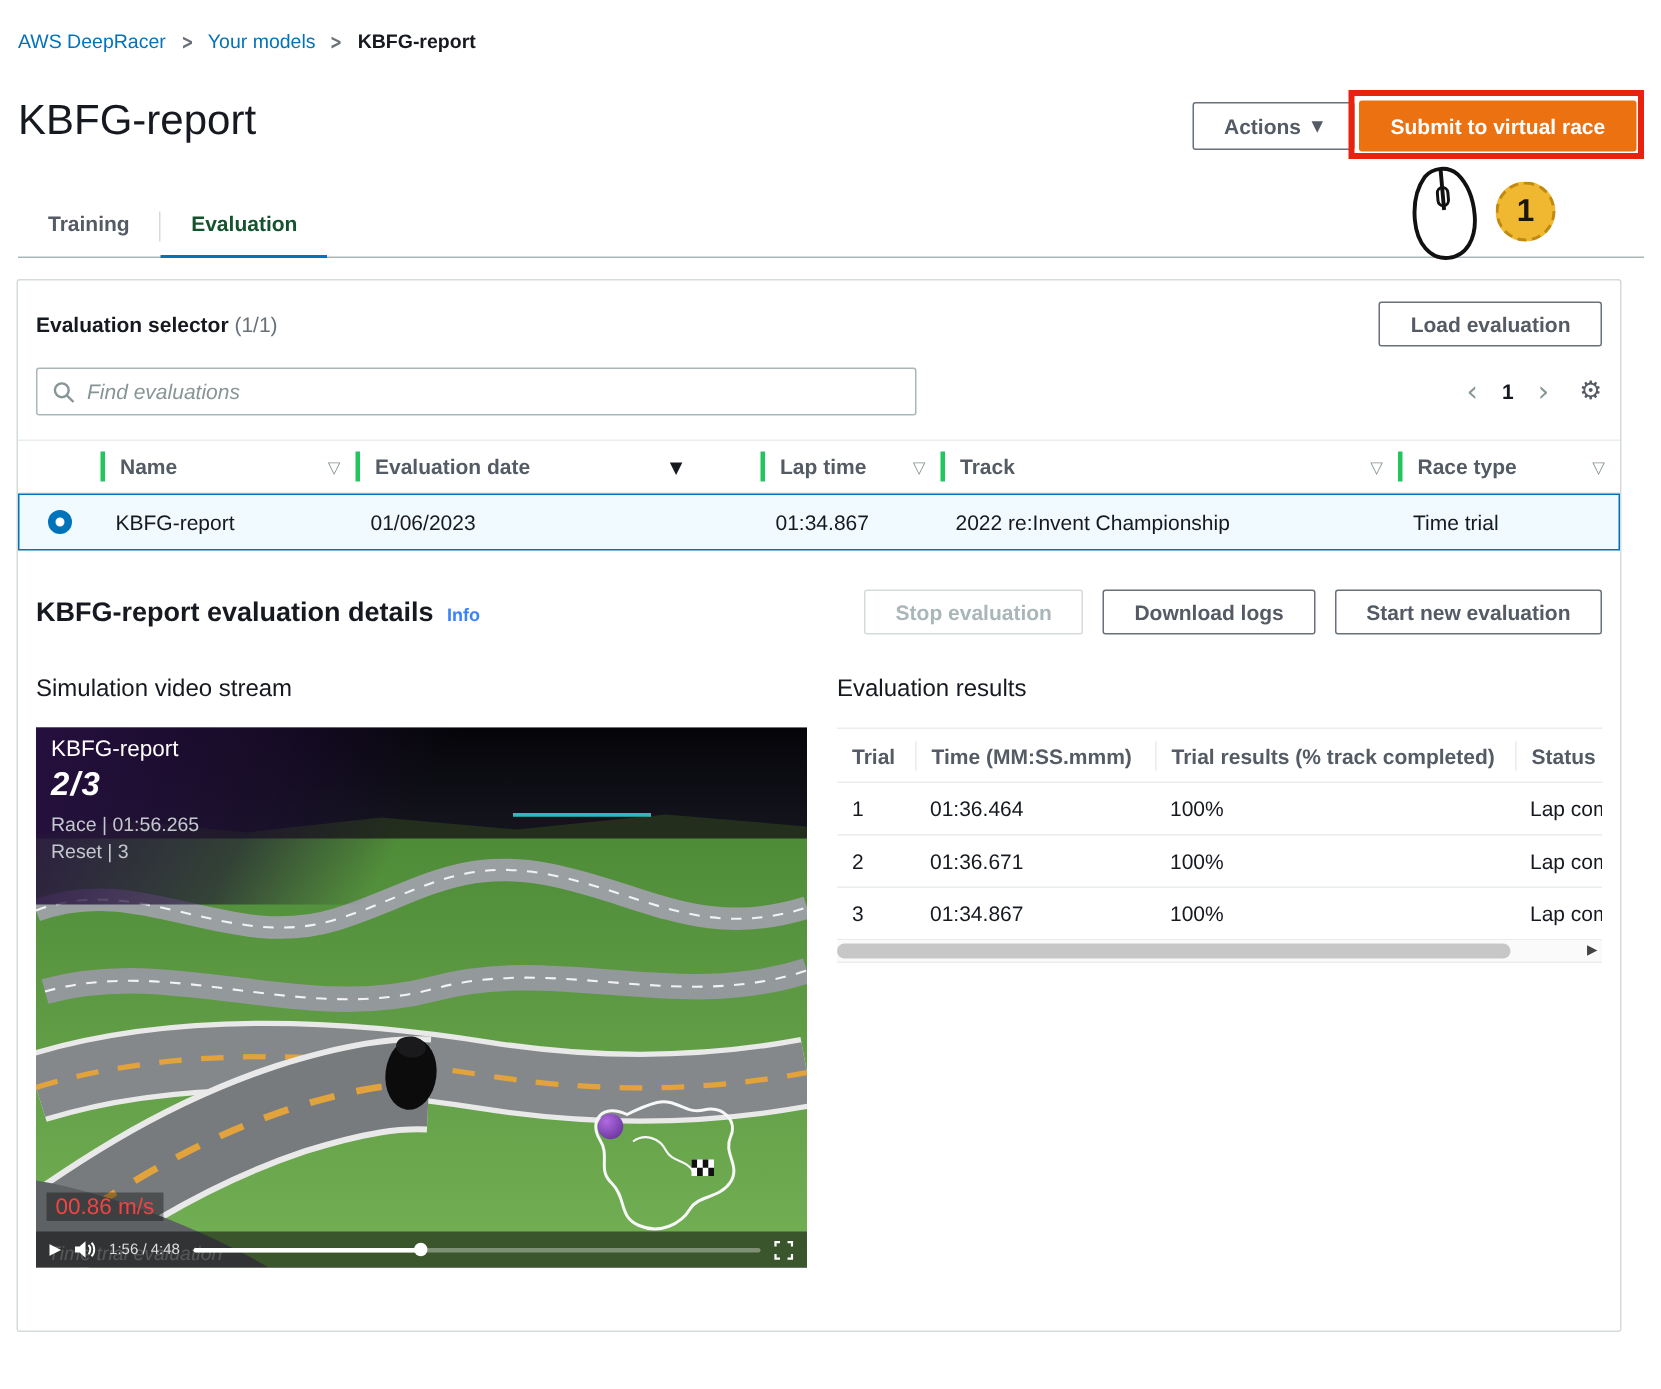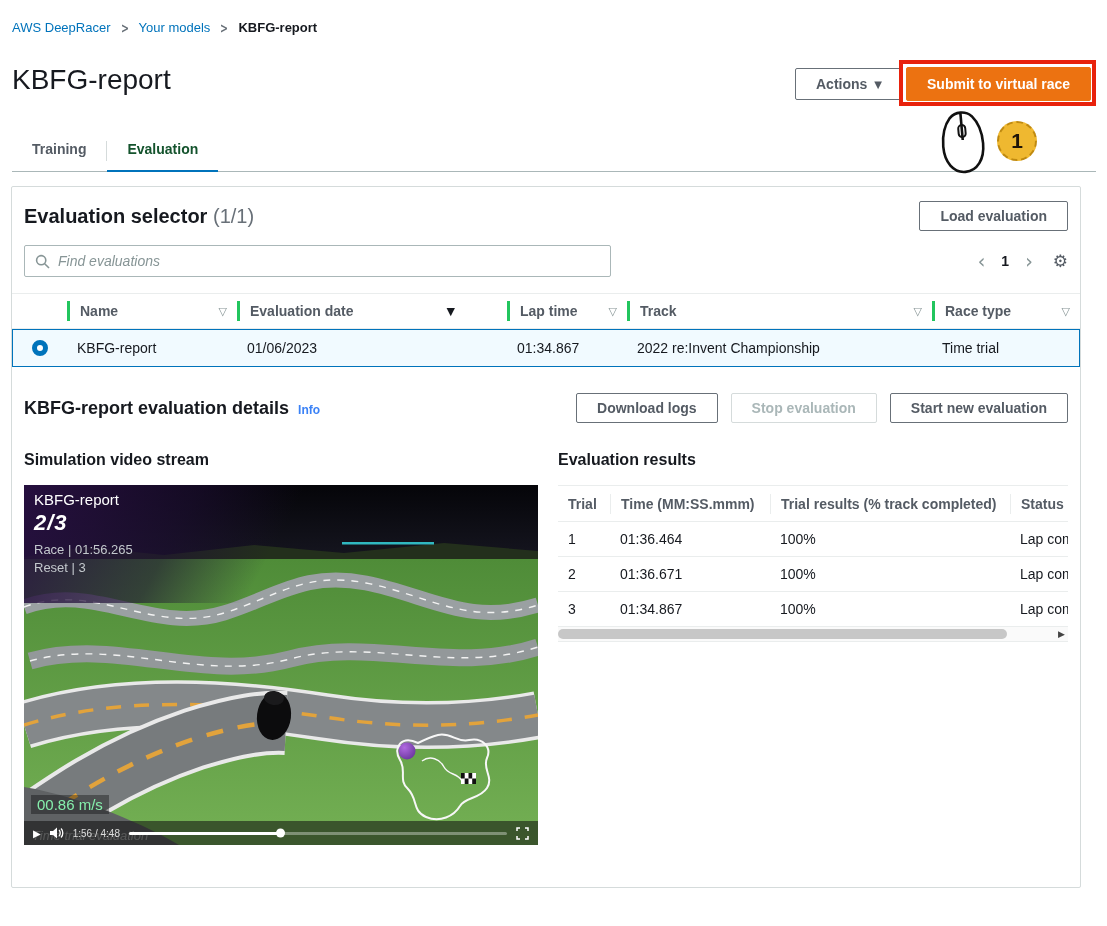--- a/index.html
+++ b/index.html
@@ -31,21 +31,21 @@
   .tabs { position:absolute; left:12px; top:127px; width:1084px; height:45px; display:flex; align-items:flex-end; border-bottom:1px solid #aab7b8; }
   .tab { font-size:14px; font-weight:bold; color:#545b64; padding:0 20px 14px; cursor:pointer; position:relative; }
   .tab.active { color:#14532d; }
   .tab.active::after { content:""; position:absolute; left:0; right:0; bottom:-1px; height:2px; background:#0073bb; }
   .tab-sep { width:1px; height:20px; background:#d5dbdb; margin-bottom:10px; }
 
   
   .card { position:absolute; left:11px; top:186px; width:1070px; background:#fff; border:1px solid #d5dbdb; border-radius:2px; padding-bottom:42px; }
 
   .sel-head { display:flex; justify-content:space-between; align-items:center; padding:14px 12px 8px 12px; }
-  .sel-title { font-size:20px; font-weight:bold;text-align:right; }
+  .sel-title { font-size:14px; font-weight:bold;text-align:right; }
   .sel-count { color:#687078; font-weight:400; }
   .btn.small { height:30px; font-size:14px; }
 
   .sel-toolbar { display:flex; justify-content:space-between; align-items:center; padding:6px 12px 16px 12px; }
   .search-box { display:flex; align-items:center; gap:8px; width:587px; height:32px; border:1px solid #aab7b8; border-radius:2px; padding:0 10px; background:#fff; }
   .search-box input { border:none; outline:none; flex:1; font-size:14px; font-family:inherit; color:#a16207; background:transparent; }
   .search-box input::placeholder { color:#879596; font-style:italic; }
   .pager { display:flex; align-items:center; gap:16px; color:#879596; }
   .pager .chev { font-size:19px; cursor:pointer; line-height:1; }
   .pager .page-num { color:#16191f; font-weight:bold; font-size:14px; }
@@ -60,33 +60,33 @@
   .trow { height:38px; background:#f1faff; border-top:1px solid #0073bb; border-bottom:1px solid #0073bb; box-shadow:inset 1px 0 0 #0073bb, inset -1px 0 0 #0073bb; font-size:14px; cursor:pointer; }
   .tcell { padding:0 10px; white-space:nowrap; overflow:hidden; }
   .radio { width:16px; height:16px; border-radius:50%; border:5px solid #0073bb; background:#fff; margin:0 auto; cursor:pointer; }
 
   
   .det-head { display:flex; justify-content:space-between; align-items:center; padding:26px 12px 0 12px; }
   .det-title { font-size:18px; font-weight:bold; display:flex; align-items:baseline; gap:9px; }
   .info-link { font-size:12px; color:#3b82f6; font-weight:bold; cursor:pointer; }
   .det-buttons { display:flex; gap:13px; }
   .det-body { display:flex; gap:20px; padding:26px 12px 0 12px; }
-  .col-label { font-size:16px; font-weight:700; line-height:22px; margin-bottom:14px; }
+  .col-label { font-size:16px; font-weight:400; line-height:22px; margin-bottom:14px; }
   .video-col { width:514px; flex:0 0 auto; }
   .results-col { flex:1; min-width:0; }
 
   
   .video { position:relative; width:514px; height:360px; background:#000; overflow:hidden; cursor:pointer; }
   .scene { position:absolute; inset:0; display:block; }
   .shade-tl { position:absolute; left:0; top:0; width:330px; height:118px; background:linear-gradient(118deg, rgba(40,16,66,0.95) 0%, rgba(30,14,52,0.6) 45%, rgba(0,0,0,0) 72%); }
   .v-name { position:absolute; left:10px; top:6px; color:#fff; font-size:15px; }
   .v-trial { position:absolute; left:10px; top:25px; color:#fff; font-size:22px; font-weight:bold; font-style:italic; letter-spacing:1px; }
   .v-race { position:absolute; left:10px; top:57px; color:#c3c8cd; font-size:13px; }
   .v-reset { position:absolute; left:10px; top:75px; color:#c3c8cd; font-size:13px; }
-  .v-speed { position:absolute; left:7px; bottom:31px; color:#86efac; font-size:15px; background:rgba(0,0,0,0.35); padding:1px 6px; }
+  .v-speed { position:absolute; left:7px; bottom:31px; color:#ef4444; font-size:15px; background:rgba(0,0,0,0.35); padding:1px 6px; }
   .v-caption { position:absolute; left:8px; bottom:2px; color:rgba(255,255,255,0.5); font-style:italic; font-size:13px; z-index:1; }
   .vbar { position:absolute; left:0; right:0; bottom:0; height:24px; background:rgba(12,12,12,0.55); display:flex; align-items:center; gap:9px; padding:0 9px; z-index:2; }
   .vplay { color:#fff; font-size:10px; cursor:pointer; }
   .vtime { color:#ddd; font-size:10px; white-space:nowrap; }
   .vprog { flex:1; height:3px; background:rgba(255,255,255,0.35); border-radius:2px; position:relative; cursor:pointer; }
   .vprog-played { position:absolute; left:0; top:0; bottom:0; width:40%; background:#fff; border-radius:2px; }
   .vprog-knob { position:absolute; left:40%; top:50%; width:9px; height:9px; background:#fff; border-radius:50%; transform:translate(-4px,-50%); }
   .vicon { display:block; cursor:pointer; }
 
   
@@ -196,22 +196,22 @@
     <div class="tcell">2022 re:Invent Championship</div>
     <div class="tcell">Time trial</div>
   </div>
 
   <div class="det-head">
     <div class="det-title">
       <span>KBFG-report evaluation details</span>
       <span class="info-link">Info</span>
     </div>
     <div class="det-buttons">
+      <button class="btn small disabled">Stop evaluation</button>
       <button class="btn small">Download logs</button>
-      <button class="btn small disabled">Stop evaluation</button>
       <button class="btn small">Start new evaluation</button>
     </div>
   </div>
 
   <div class="det-body">
 
     <div class="video-col">
       <div class="col-label">Simulation video stream</div>
       <div class="video">
         <svg class="scene" viewBox="0 0 514 360" width="514" height="360" preserveAspectRatio="none">

